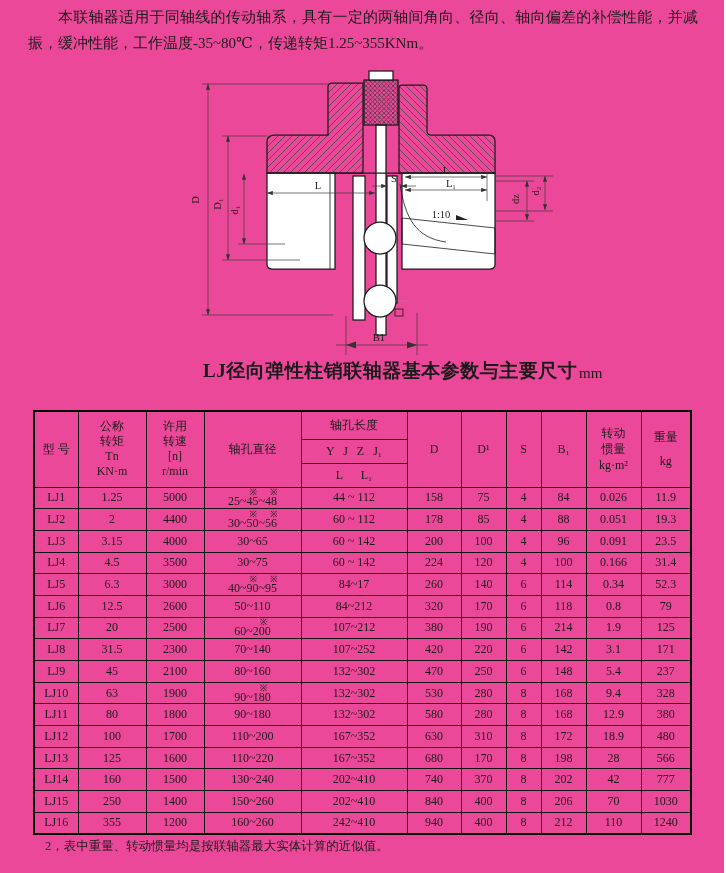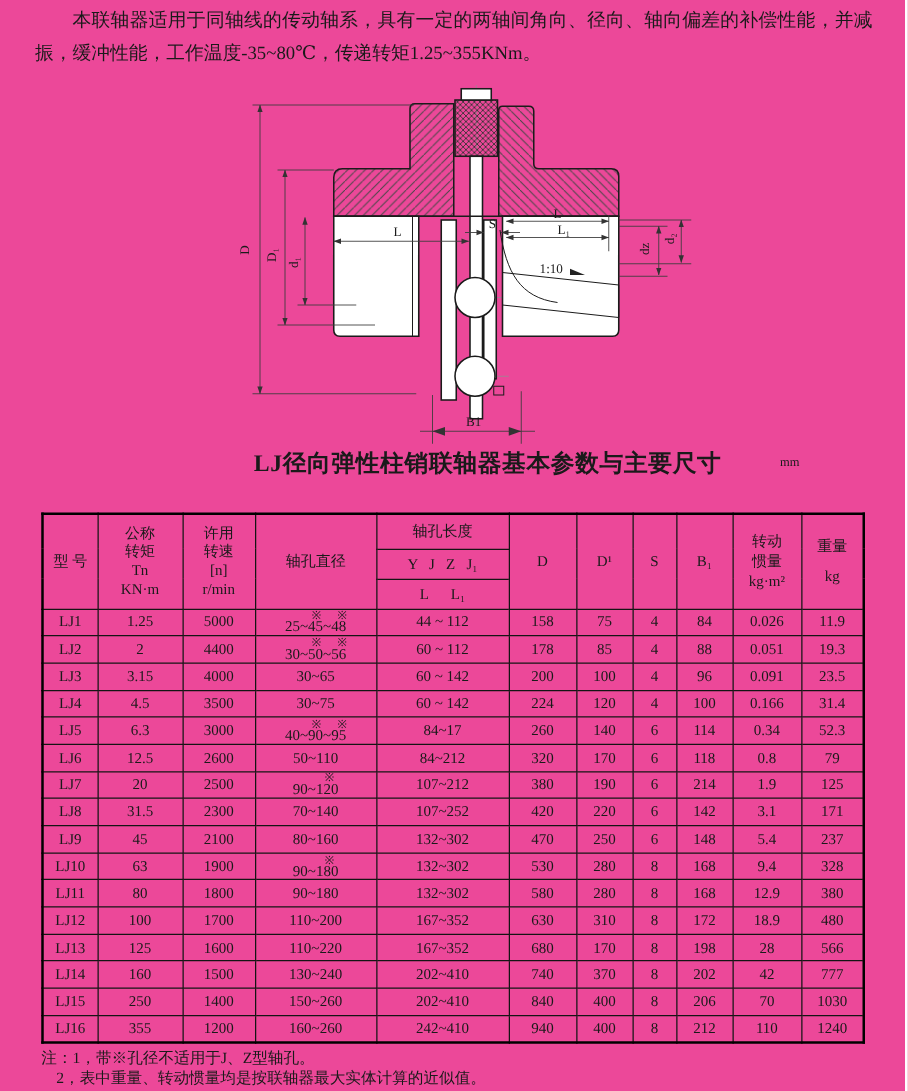--- a/index.html
+++ b/index.html
@@ -3,21 +3,21 @@
 <meta charset="utf-8">
 <style>
   html,body{margin:0;padding:0;background:#ffffff;}
   .page{position:relative;width:724px;height:873px;background:#ec4899;overflow:hidden;
         font-family:"Liberation Serif","DejaVu Serif",serif;color:#1a1a1a;}
   .intro{position:absolute;top:4px;left:28px;width:670px;margin:0;
          font-size:15px;line-height:26px;text-align:justify;text-indent:2em;}
   .drawing{position:absolute;left:150px;top:68px;width:450px;height:292px;}
   .caption{position:absolute;top:358px;left:0;width:726px;height:24px;}
   .caption .title{position:absolute;left:203px;top:0;font-size:19px;font-weight:bold;letter-spacing:.5px;}
-  .caption .unit{position:absolute;left:624px;top:7px;font-size:10px;}
+  .caption .unit{position:absolute;left:579px;top:7px;font-size:15px;}
   table.params{position:absolute;left:33px;top:410px;width:657px;border-collapse:collapse;
                table-layout:fixed;border:2px solid #000;}
   table.params th, table.params td{border:1px solid #141414;text-align:center;vertical-align:middle;
                font-weight:normal;font-size:12px;padding:0;overflow:hidden;}
   thead .r1{height:28px;} thead .r2{height:24px;} thead .r3{height:24px;}
   tbody tr{height:21.7px;}
   .ml{white-space:pre-line;line-height:15px;font-size:11.5px;}
   .ml3{white-space:pre-line;line-height:16px;font-size:11.5px;margin-left:48px;}
   .mlw{white-space:pre-line;line-height:24px;font-size:11.5px;}
   .pre{white-space:pre;font-size:12px;}
@@ -262,21 +262,21 @@
           <td>0.8</td>
           <td>79</td>
         </tr>
         <tr>
           <td>LJ7</td>
           <td>20</td>
           <td>2500</td>
           <td>
             <div class="bore-stack">
               <div class="bore-marks">※</div>
-              <div class="bore-val">90~120</div>
+              <div class="bore-val">60~200</div>
             </div>
           </td>
           <td>107~212</td>
           <td>380</td>
           <td>190</td>
           <td>6</td>
           <td>214</td>
           <td>1.9</td>
           <td>125</td>
         </tr>
@@ -399,17 +399,16 @@
           <td>400</td>
           <td>8</td>
           <td>212</td>
           <td>110</td>
           <td>1240</td>
         </tr>
       </tbody>
   </table>
 
   <div class="notes">
-    <div class="n1">注：1，带※孔径不适用于J、Z型轴孔。</div>
     <div class="n2">2，表中重量、转动惯量均是按联轴器最大实体计算的近似值。</div>
   </div>
 
 </div>
 
 </body></html>

